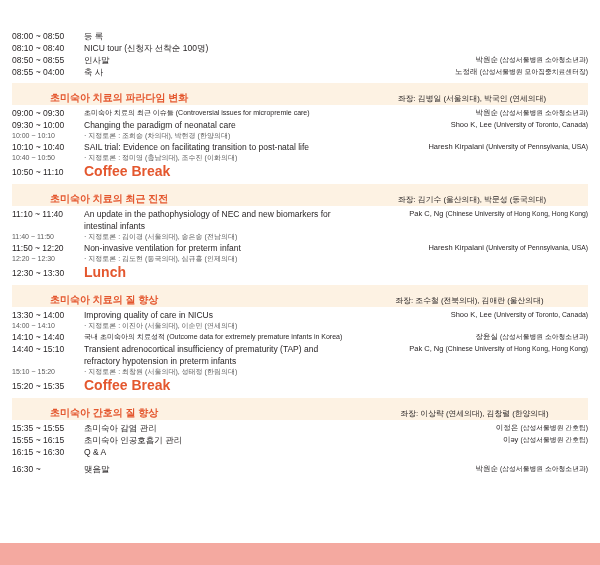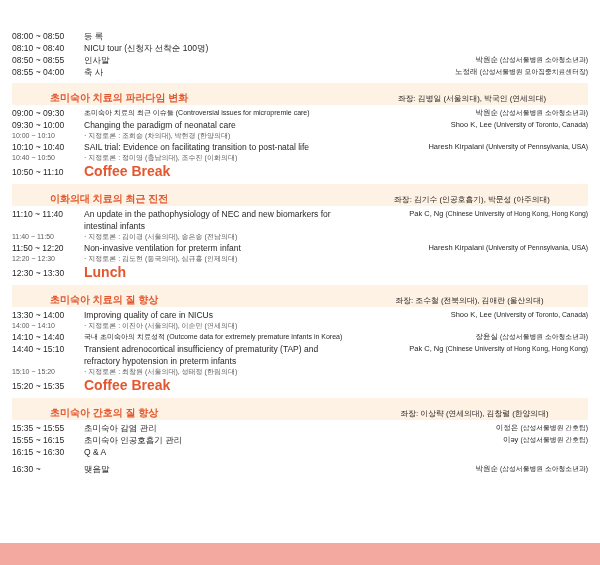--- a/index.html
+++ b/index.html
@@ -304,22 +304,22 @@
 
         <tr class="spacer">
             <td colspan="2"></td>
           </tr>
 
         <tr class="session">
           <td colspan="2">
             <table style="width:100%;table-layout:fixed;border-collapse:collapse">
               <tbody>
                   <tr>
-                <td class="sess-title">이화의대 치료의 최근 진전</td>
-                <td class="mod" style="width:230px">좌장: 김기수 (인공호흡기), 박문성 (아주의대)</td>
+                <td class="sess-title">초미숙아 치료의 최근 진전</td>
+                <td class="mod" style="width:230px">좌장: 김기수 (울산의대), 박문성 (동국의대)</td>
               </tr>
             </tbody>
               </table>
           </td>
         </tr>
 
         <tr class="thin">
             <td colspan="2"></td>
           </tr>
 

